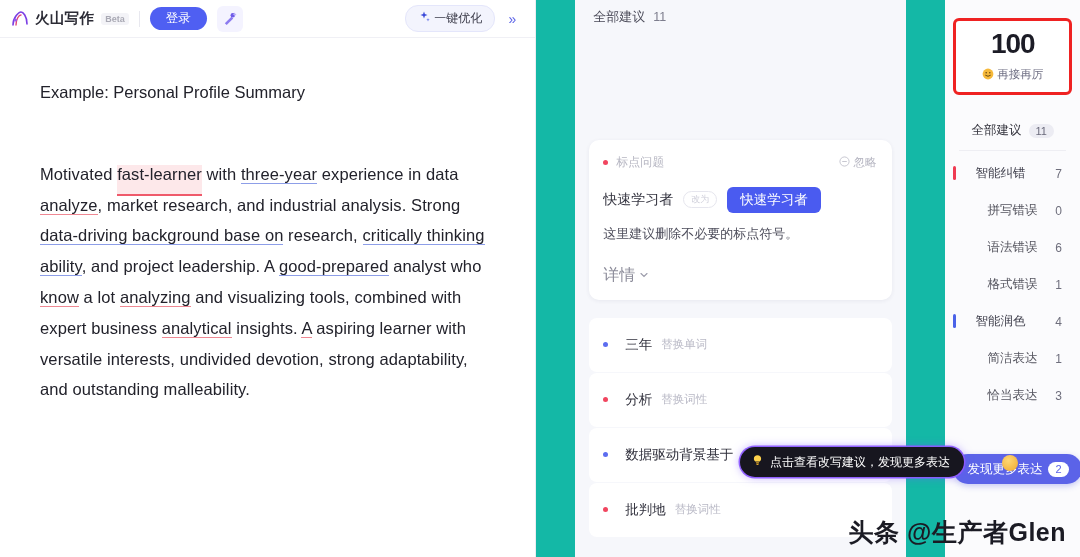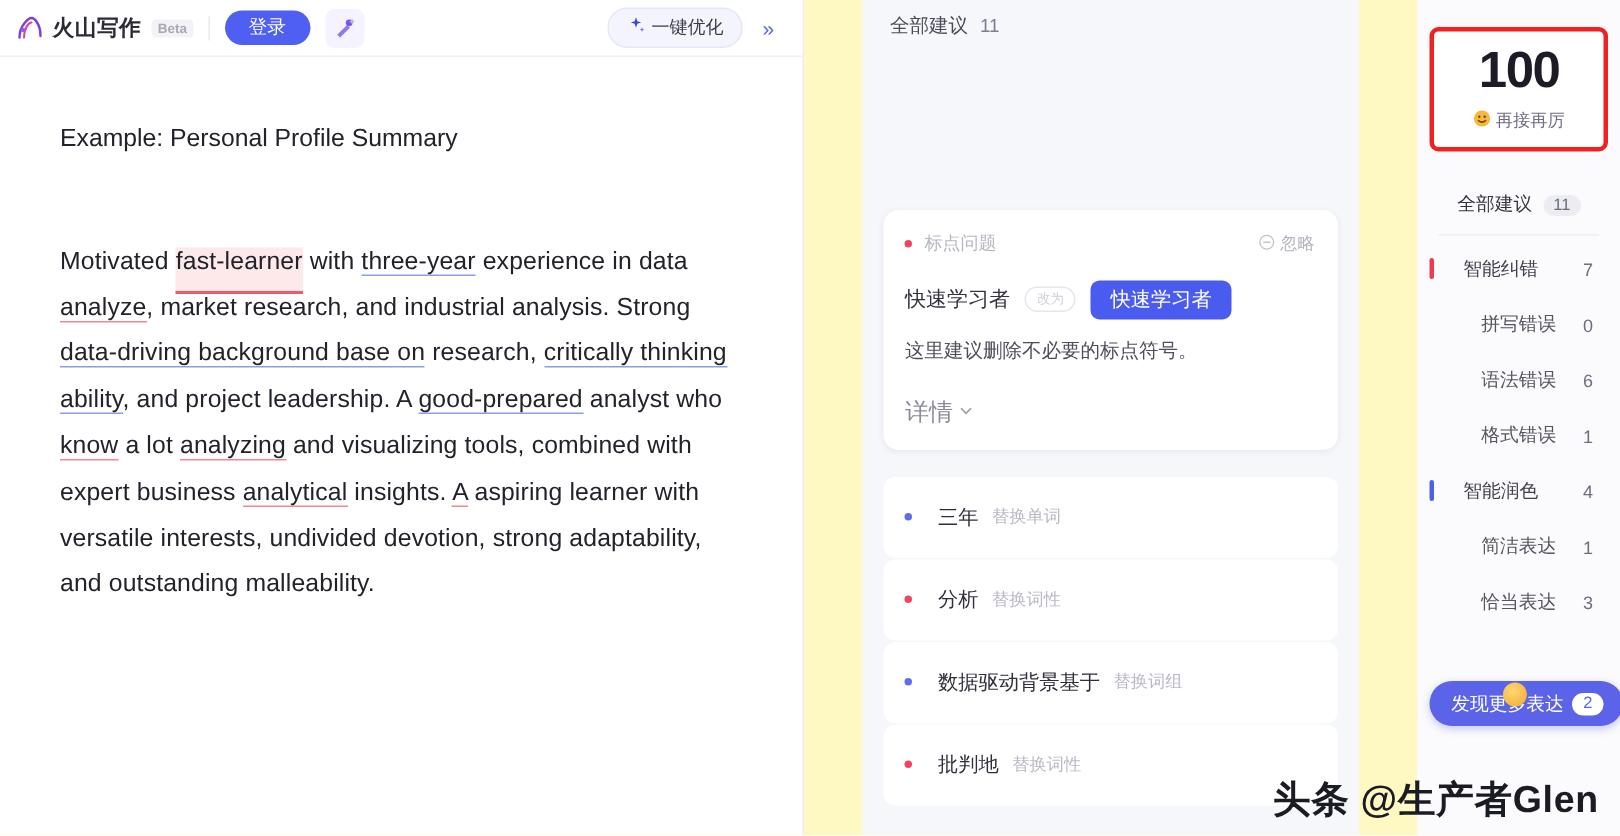--- a/index.html
+++ b/index.html
@@ -6,21 +6,21 @@
   html, body {
     width: 1080px; height: 557px;
     font-family: "Liberation Sans", sans-serif;
     background: #ffffff;
     overflow: hidden;
   }
   .app {
     position: relative;
     width: 1080px; height: 557px;
     display: flex;
-    background: #fef9c3;
+    background: #14b8a6;
     gap: 39px;
   }
 
   
   .editor-pane {
     width: 578px;
     height: 557px;
     position: relative;
     background: #ffffff;
     border-right: 1px solid #ececf1;
@@ -265,21 +265,21 @@
   .score-wrap {
     margin: 0 8px 18px 8px;
     border: 3px solid #ef2222;
     border-radius: 6px;
     background: #fff;
     padding: 9px 0 10px 0;
     text-align: center;
     position: relative;
   }
   .score-val {
-    font-size: 34px;
+    font-size: 28px;
     font-weight: bold;
     color: #1c1c26;
     line-height: 1;
     letter-spacing: -1px;
     position: relative;
     display: inline-block;
   }
   .score-underline {
     position: absolute;
     left: -4px; right: -4px; bottom: 1px;
@@ -585,17 +585,27 @@
       <span>恰当表达</span>
       <span class="num">3</span>
     </div>
 
     <div class="more-btn">
       <span>发现更多表达</span>
       <span class="more-badge">2</span>
     </div>
   </div>
 
+  <div class="tooltip">
+    <span>
+      <svg width="13" height="13" viewBox="0 0 14 14">
+        <path d="M7 1.3 C4.6 1.3 3.1 3 3.1 5 c0 1.5 .9 2.3 1.5 3.1 h4.8 c.6-.8 1.5-1.6 1.5-3.1 0-2-1.5-3.7-3.9-3.7z" fill="#ffd34d"></path>
+        <rect x="5.3" y="9" width="3.4" height="1.1" rx=".5" fill="#e0a72b"></rect>
+        <rect x="5.7" y="10.7" width="2.6" height="1.1" rx=".5" fill="#e0a72b"></rect>
+      </svg>
+    </span>
+    <span>点击查看改写建议，发现更多表达</span>
+  </div>
 
   <div class="cursor"></div>
 
   <div class="watermark">头条 @生产者Glen</div>
 </div>
 
 </body></html>

